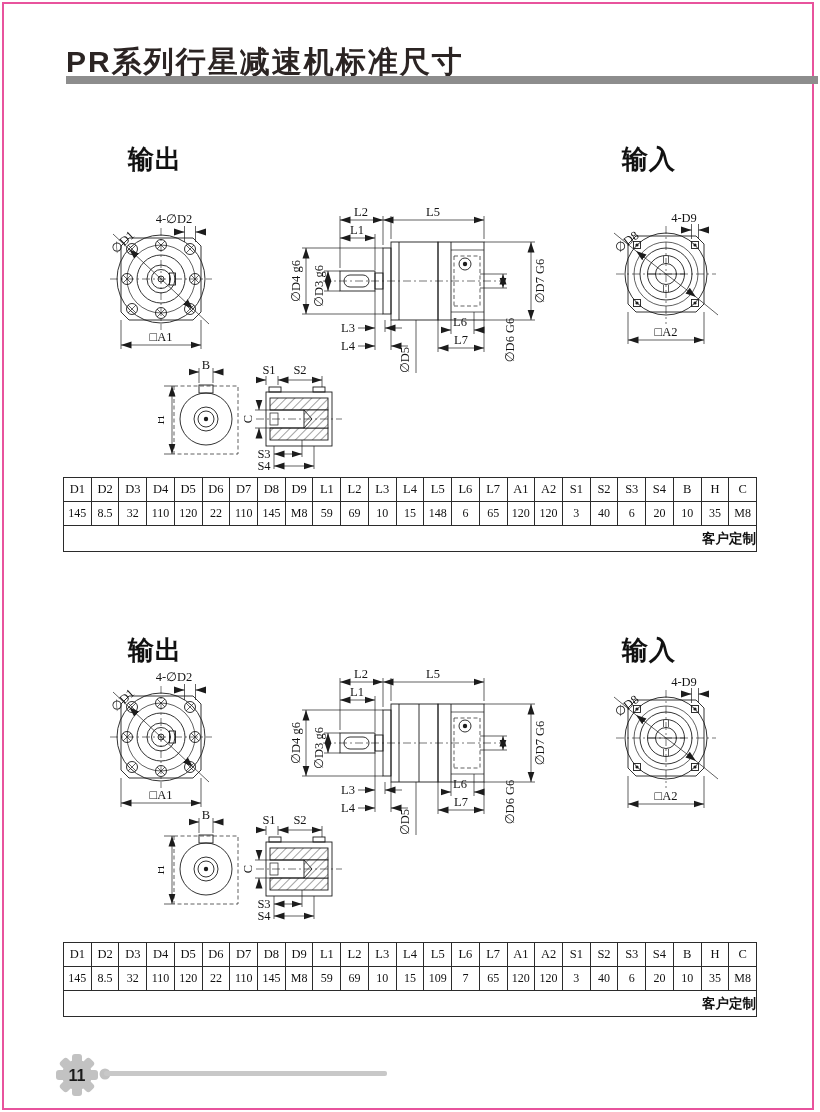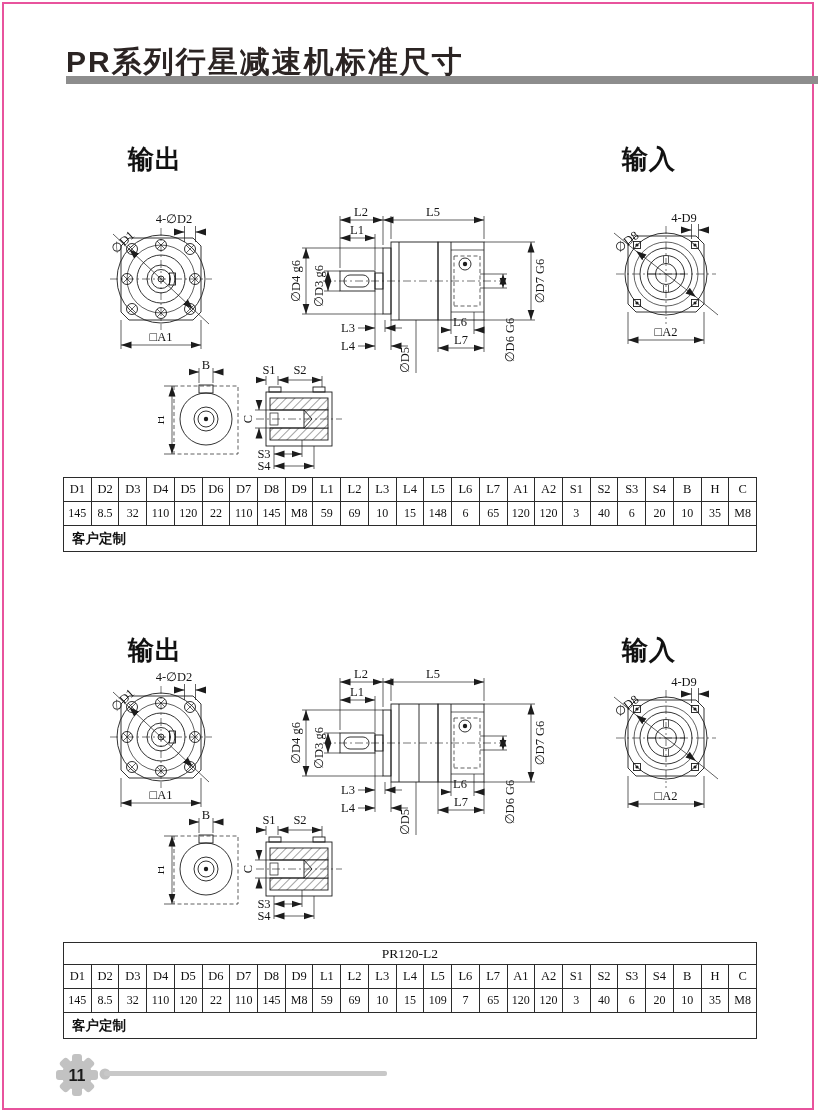--- a/index.html
+++ b/index.html
@@ -21,21 +21,21 @@
        stroke:none;}
   .fillb{fill:#1c1c1c;stroke:none;}
   .dtable{position:absolute;width:694px;}
   .dtable table{border-collapse:collapse;width:100%;table-layout:fixed;
                 font-family:"Liberation Serif","DejaVu Serif",serif;color:#111;}
   .dtable td{border:1px solid #2b2b2b;text-align:center;font-size:12px;padding:0;
              overflow:hidden;white-space:nowrap;}
   .t-title td{height:21px;font-size:13.5px;}
   .t-head td{height:23px;font-size:12.5px;}
   .t-vals td{height:23px;}
-  .t-note td{height:25px;text-align:left;padding-left:8px;font-size:13.5px;font-weight:600;}
+  .t-note td{height:25px;text-align:right;padding-left:8px;font-size:13.5px;font-weight:600;}
   .footer-line{position:absolute;left:104px;top:1071px;width:283px;height:5px;
                background:#c8c8c8;border-radius:2px;}
 </style>
 </head>
 <body>
 
 <div class="frame"></div>
 <div class="page-title">PR系列行星减速机标准尺寸</div>
 <div class="title-bar"></div>
 
@@ -487,23 +487,20 @@
     <text class="dtx" x="111" y="18" text-anchor="middle">S1</text>
     <text class="dtx" x="142" y="18" text-anchor="middle">S2</text>
     <text class="dtx" transform="translate(94,63) rotate(-90)" text-anchor="middle">C</text>
     <text class="dtx" x="106" y="102" text-anchor="middle">S3</text>
     <text class="dtx" x="106" y="114" text-anchor="middle">S4</text>
   </svg>
 
   <div class="dtable" style="left:63px;top:942px">
     <table>
       <tbody>
-          <tr class="t-title">
-            <td colspan="25">PR120-L2</td>
-          </tr>
       <tr class="t-head">
             <td>D1</td>
             <td>D2</td>
             <td>D3</td>
             <td>D4</td>
             <td>D5</td>
             <td>D6</td>
             <td>D7</td>
             <td>D8</td>
             <td>D9</td>

